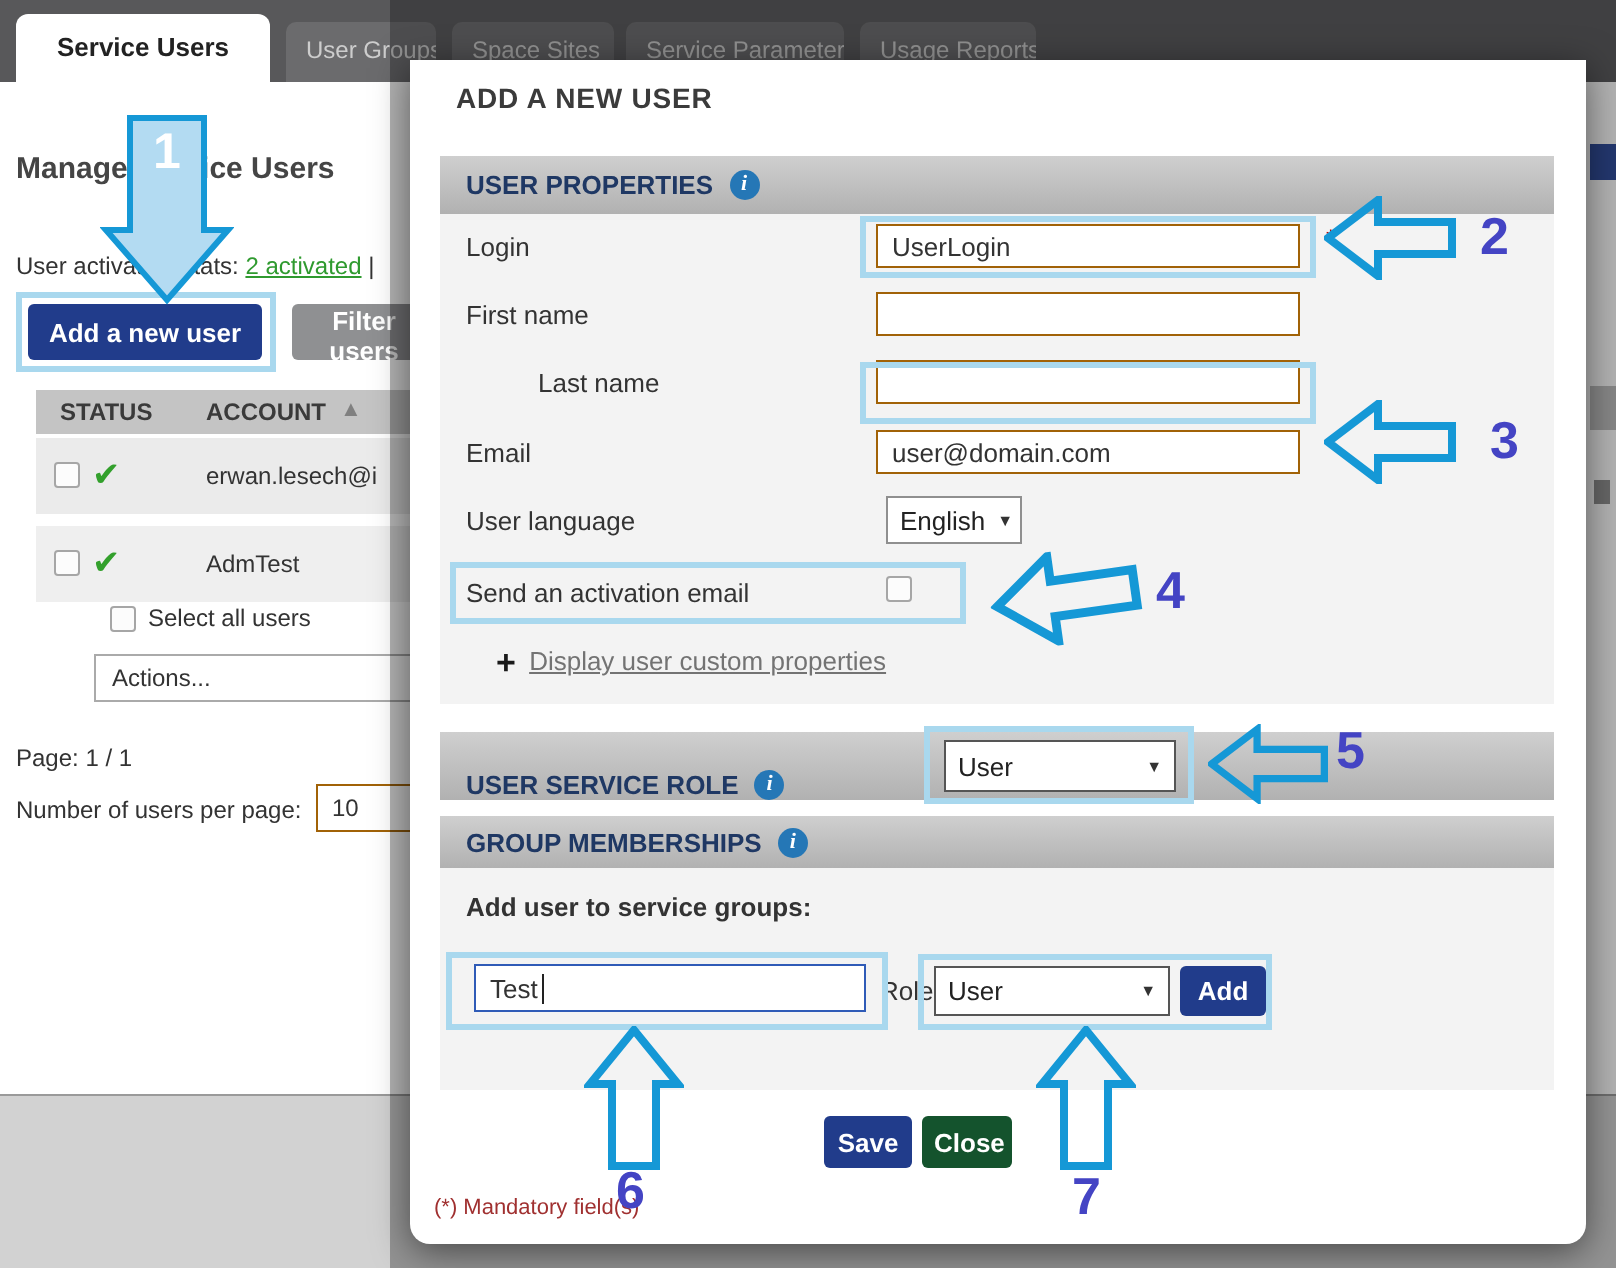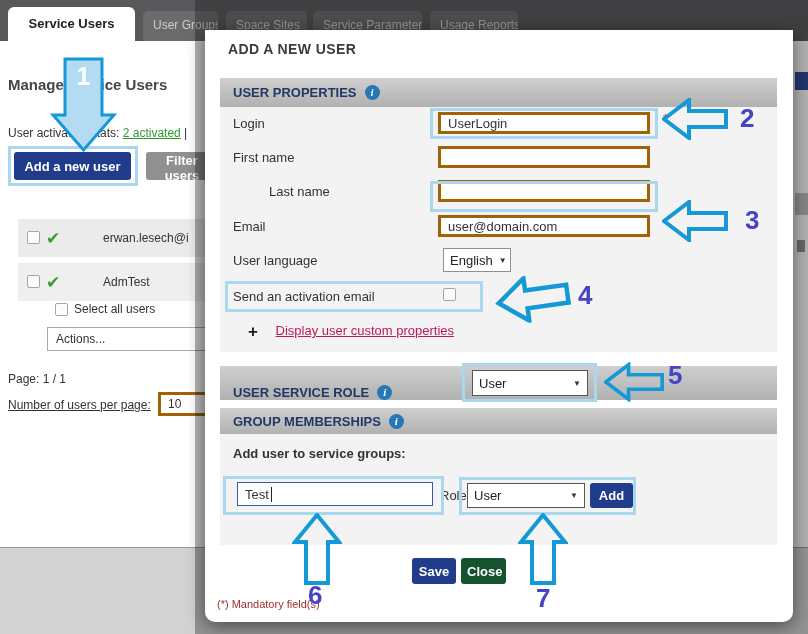--- a/index.html
+++ b/index.html
@@ -13,21 +13,21 @@
     font-size:12px;line-height:28px;padding-left:10px;white-space:nowrap;overflow:hidden;z-index:1;}
   .btn-navy{background:#213c8b;color:#fff;font-weight:bold;font-size:13px;text-align:center;
     border-radius:3px;border:none;cursor:pointer;}
   .btn-gray{background:#8f9092;color:#fff;font-weight:bold;font-size:13px;text-align:center;
     border-radius:3px;border:none;}
   .hl{border:3px solid #a9d8ee;z-index:20;}
   .lbl{font-size:13px;color:#333;}
   .small{font-size:12px;color:#333;}
   .checkbox{width:13px;height:13px;background:#fcfcfc;border:1px solid #a6a6a6;border-radius:2px;}
   .check{color:#33a02c;font-family:"DejaVu Sans",sans-serif;font-weight:bold;font-size:17px;}
-  .inputbox{background:#fff;border:3px solid #a16207;font-size:13px;padding:0 7px;
+  .inputbox{background:#fff;border:1px solid #a16207;font-size:13px;padding:0 7px;
     font-family:"Liberation Sans",sans-serif;color:#333;}
   .selectbox{background:#fff;border:1px solid #8f8f8f;font-size:13px;color:#222;
     display:flex;align-items:center;justify-content:space-between;padding:0 6px;}
   .selectbox.dark{border:1px solid #555;}
   .selarrow{font-size:8px;color:#333;margin-left:6px;}
   .sechdr{background:linear-gradient(#cfcfcf,#b1b1b1);color:#1f3864;font-weight:bold;
     font-size:13px;display:flex;align-items:center;z-index:11;}
   .secbody{background:#f3f3f3;z-index:10;}
   .infoicon{display:inline-block;width:15px;height:15px;border-radius:50%;background:#2577b6;
     color:#fff;font-family:"Liberation Serif",serif;font-style:italic;font-weight:bold;
@@ -56,20 +56,25 @@
   <div class="abs small" style="left:8px;top:126px;white-space:nowrap;">
     <span>User activation stats:</span>
     <span style="color:#2f9a2f;text-decoration:underline;cursor:pointer;">2 activated</span>
     <span>|</span>
   </div>
 
   <div class="abs hl" style="left:8px;top:146px;width:130px;height:40px;"></div>
   <button class="abs btn-navy" style="left:14px;top:152px;width:117px;height:28px;">Add a new user</button>
   <button class="abs btn-gray" style="left:146px;top:152px;width:72px;height:28px;">Filter users</button>
 
+  <div class="abs" style="left:18px;top:195px;width:250px;height:22px;background:#c4c4c4;">
+    <span class="abs" style="left:12px;top:4px;font-size:12px;font-weight:bold;color:#3a3a3a;">STATUS</span>
+    <span class="abs" style="left:85px;top:4px;font-size:12px;font-weight:bold;color:#3a3a3a;">ACCOUNT</span>
+    <span class="abs" style="left:152px;top:4px;font-size:11px;color:#808080;">▲</span>
+  </div>
 
   <div class="abs" style="left:18px;top:219px;width:250px;height:38px;background:#ebebeb;">
     <div class="abs checkbox" style="left:9px;top:12px;"></div>
     <span class="abs check" style="left:28px;top:9px;">✔</span>
     <span class="abs small" style="left:85px;top:12px;">erwan.lesech@i</span>
   </div>
 
   <div class="abs" style="left:18px;top:263px;width:250px;height:38px;background:#efefef;">
     <div class="abs checkbox" style="left:9px;top:12px;"></div>
     <span class="abs check" style="left:28px;top:9px;">✔</span>
@@ -77,21 +82,21 @@
   </div>
 
   <div class="abs checkbox" style="left:55px;top:303px;"></div>
   <span class="abs small" style="left:74px;top:302px;">Select all users</span>
 
   <div class="abs" style="left:47px;top:327px;width:170px;height:24px;background:#fff;border:1px solid #aaa;">
     <span class="abs small" style="left:8px;top:4px;">Actions...</span>
   </div>
 
   <div class="abs small" style="left:8px;top:372px;">Page: 1 / 1</div>
-  <span class="abs small" style="left:8px;top:398px;text-decoration:underline;">Number of users per page:</span>
+  <span class="abs small" style="left:8px;top:398px;">Number of users per page:</span>
   <input class="abs inputbox" style="left: 158px; top: 392px; width: 52px; height: 24px; font-size: 12px;" value="10">
 
   <div class="abs" style="left:0;top:547px;width:808px;height:87px;background:#d2d2d2;border-top:1px solid #9a9a9a;"></div>
 
   <div class="abs" style="left:795px;top:72px;width:13px;height:18px;background:#2d4a9b;z-index:4;"></div>
   <div class="abs" style="left:795px;top:193px;width:13px;height:22px;background:#bfbfbf;z-index:4;"></div>
   <div class="abs" style="left:797px;top:240px;width:8px;height:12px;background:#8f8f8f;z-index:4;"></div>
 
   <div class="abs overlay"></div>
 
@@ -121,21 +126,21 @@
     <div class="abs selectbox" style="left:238px;top:218px;width:68px;height:24px;z-index:12;">
       <span>English</span>
       <span class="selarrow">▼</span>
     </div>
 
     <span class="abs lbl" style="left:28px;top:259px;z-index:12;">Send an activation email</span>
     <div class="abs checkbox" style="left:238px;top:258px;z-index:12;"></div>
 
     <div class="abs" style="left:43px;top:292px;z-index:12;font-size:13px;">
       <span style="font-weight:bold;font-size:17px;color:#1a1a1a;vertical-align:-2px;">+</span>
-      <span style="color:#be185d;text-decoration:underline;cursor:pointer;margin-left:14px;">Display user custom properties</span>
+      <span style="color:#737373;text-decoration:underline;cursor:pointer;margin-left:3px;">Display user custom properties</span>
     </div>
 
     <div class="abs sechdr" style="left:15px;top:336px;width:557px;height:34px;padding-left:13px;align-items:flex-end;">
       <span>USER SERVICE ROLE</span>
       <span class="infoicon">i</span>
     </div>
     <div class="abs selectbox dark" style="left:267px;top:340px;width:116px;height:26px;z-index:12;">
       <span>User</span>
       <span class="selarrow">▼</span>
     </div>

